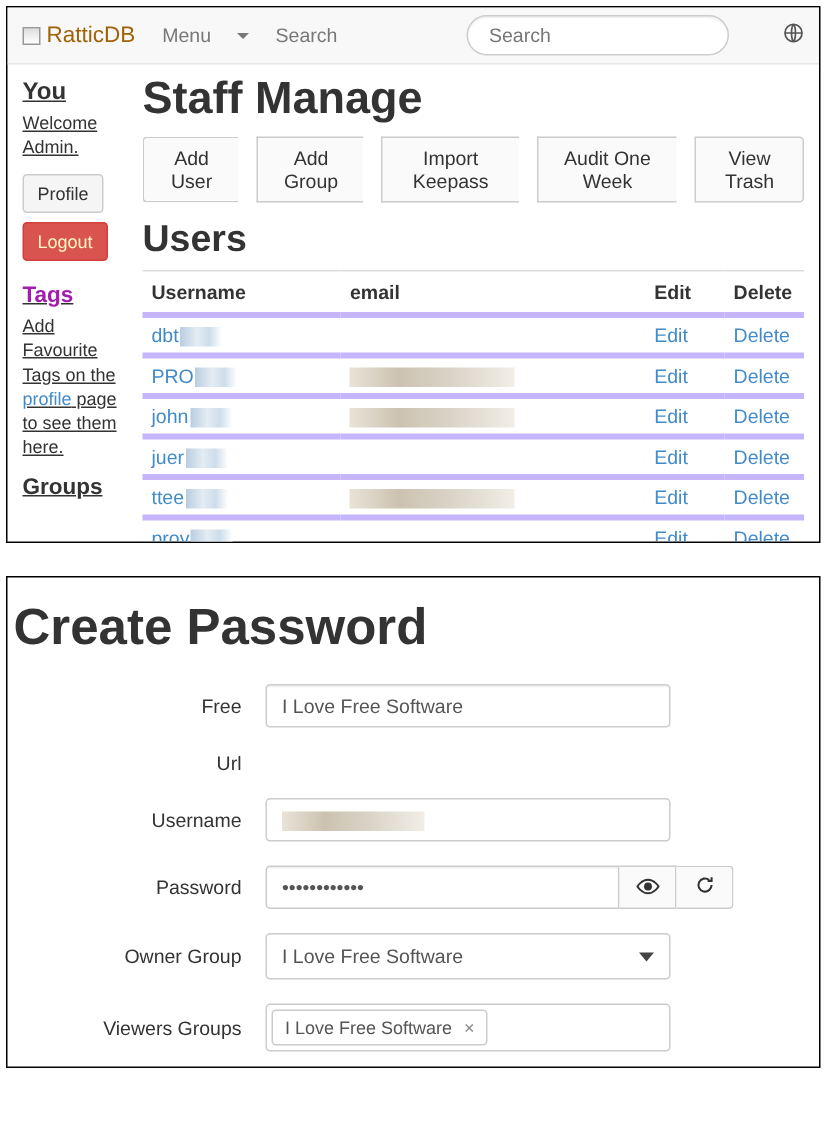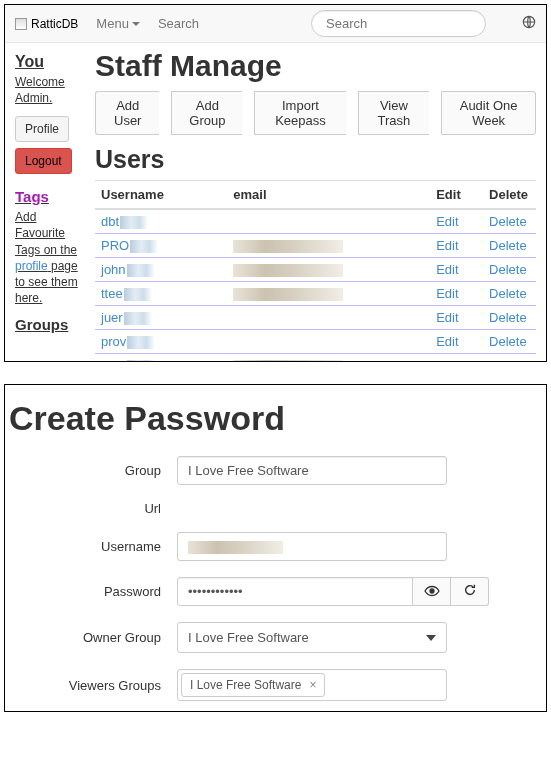--- a/index.html
+++ b/index.html
@@ -1,49 +1,49 @@
 <!DOCTYPE html>
 <html><head>
 <meta charset="utf-8">
 <style>
   * { box-sizing: border-box; margin: 0; padding: 0; }
   body { font-family: "Helvetica Neue", Helvetica, Arial, sans-serif; font-size: 13px; color: #333; background: #fff; }
   .panel { border: 1px solid #000; margin: 4px; background: #fff; }
   .panel.top { height: 358px; overflow: hidden; }
   .panel.bottom { margin-top: 22px; height: 328px; padding: 10px 4px; overflow: hidden; }
   .navbar { background: #f8f8f8; border-bottom: 1px solid #e7e7e7; height: 38px; display: flex; align-items: center; padding: 0 10px; gap: 18px; }
-  .brand { font-size: 12px; color: #000000; display: flex; align-items: center; gap: 4px; }
+  .brand { font-size: 15px; color: #a16207; display: flex; align-items: center; gap: 4px; }
   .brand-icon { width: 12px; height: 12px; border: 1px solid #999; display: inline-block; background: linear-gradient(#ddd,#fff); }
-  .nav-link { color: #777; font-size: 13px; cursor: pointer; display: flex; align-items: center; gap: 3px; }
+  .nav-link { color: #777; font-size: 13px; cursor: pointer; display: flex; align-items: center; gap: 17px; }
   .caret { width: 0; height: 0; border-left: 4px solid transparent; border-right: 4px solid transparent; border-top: 4px solid #777; display: inline-block; }
   .nav-search { margin-left: auto; }
   .nav-search input { border: 1px solid #ccc; border-radius: 16px; padding: 5px 14px; font-size: 13px; width: 175px; color: #555; outline: none; box-shadow: inset 0 1px 1px rgba(0,0,0,0.07); }
   .globe { margin-left: 18px; color: #555; font-size: 14px; }
   .content { display: flex; }
   .sidebar { width: 90px; padding: 10px 6px 10px 10px; flex-shrink: 0; text-decoration: underline; }
   .main { flex: 1; padding: 6px 10px 0 0; }
   .you-h { font-weight: bold; font-size: 16px; margin-bottom: 4px; }
   .welcome { font-size: 12px; color: #333; margin-bottom: 10px; line-height: 1.3; }
   .btn { display: inline-block; border: 1px solid #ccc; background: #f5f5f5; color: #333; font-size: 12px; padding: 5px 9px; border-radius: 3px; cursor: pointer; }
-  .btn.red { background: #d9534f; border-color: #d43f3a; color: #000000; margin-top: 6px; }
+  .btn.red { background: #d9534f; border-color: #d43f3a; color: #fef9c3; margin-top: 6px; }
   .tags-h { color: #a21caf; font-weight: bold; font-size: 15px; margin-top: 14px; margin-bottom: 4px; }
   .tags-text { font-size: 12px; color: #333; line-height: 1.35; }
   .tags-text a { color: #428bca; text-decoration: none; }
   .groups-h { font-weight: bold; font-size: 15px; margin-top: 10px; margin-bottom: 4px; }
   .group-item { font-size: 12px; color: #428bca; margin-bottom: 4px; }
   .group-item .dash { color: #333; margin-right: 3px; }
   h1.page-title { font-size: 30px; font-weight: bold; color: #333; margin-bottom: 8px; }
   .action-bar { display: flex; gap: 12px; margin-bottom: 10px; }
   .action-bar .btn { border-radius: 0; border-right-width: 0; padding: 6px 12px; font-size: 13px; background: #fafafa; }
   .action-bar .btn:first-child { border-radius: 3px 0 0 3px; }
   .action-bar .btn:last-child { border-radius: 0 3px 3px 0; border-right-width: 1px; }
   h2.section-title { font-size: 25px; font-weight: bold; margin-bottom: 6px; }
   table.users { width: 100%; border-collapse: collapse; font-size: 13px; }
   table.users th { text-align: left; font-weight: bold; border-bottom: 2px solid #ddd; border-top: 1px solid #ddd; padding: 6px 6px; }
-  table.users td { border-top: 1px solid #c4b5fd; padding: 4px 6px; height: 22px; }
+  table.users td { border-top: 4px solid #c4b5fd; padding: 4px 6px; height: 22px; }
   table.users a { color: #428bca; text-decoration: none; }
   .blur { display: inline-block; height: 13px; background: linear-gradient(90deg,#b9cde0 0%, #e4ecf4 40%, #cdddeb 70%, #fff 100%); vertical-align: middle; }
   .blur2 { display: inline-block; height: 13px; background: linear-gradient(90deg,#e9e3d8 0%, #ccc2b0 30%, #d9d3c6 60%, #f2eee6 100%); vertical-align: middle; }
   
   h1.cp-title { font-size: 34px; font-weight: bold; margin: 4px 0 18px 0; }
   .form-row { display: flex; align-items: center; margin-bottom: 16px; }
   .form-label { width: 168px; text-align: right; padding-right: 16px; font-size: 13px; color: #333; }
   .form-ctrl { flex: 1; }
   .form-ctrl input[type=text], .form-ctrl input[type=password] { width: 270px; border: 1px solid #ccc; border-radius: 3px; padding: 6px 10px; font-size: 13px; color: #555; box-shadow: inset 0 1px 1px rgba(0,0,0,0.07); }
   .pw-wrap { display: flex; align-items: stretch; }
@@ -93,22 +93,22 @@
         <span>Add Favourite Tags on the </span><a href="#">profile</a><span> page to see them here.</span>
       </div>
       <div class="groups-h">Groups</div>
     </div>
     <div class="main">
       <h1 class="page-title">Staff Manage</h1>
       <div class="action-bar" id="action-bar">
           <button class="btn">Add User</button>
           <button class="btn">Add Group</button>
           <button class="btn">Import Keepass</button>
+          <button class="btn">Audit One Week</button>
           <button class="btn">View Trash</button>
-          <button class="btn">Audit One Week</button>
         </div>
       <h2 class="section-title">Users</h2>
       <table class="users">
         <thead>
           <tr>
             <th style="width:30%">Username</th>
             <th style="width:46%">email</th>
             <th style="width:12%">Edit</th>
             <th style="width:12%">Delete</th>
           </tr>
@@ -126,28 +126,28 @@
               <td><a href="#">Edit</a></td>
               <td><a href="#">Delete</a></td>
             </tr>
             <tr>
               <td><a href="#">john<span class="blur" style="width:28px;margin-left:1px;"></span></a></td>
               <td><span class="blur2" style="width:110px"></span></td>
               <td><a href="#">Edit</a></td>
               <td><a href="#">Delete</a></td>
             </tr>
             <tr>
-              <td><a href="#">ttee<span class="blur" style="width:28px;margin-left:1px;"></span></a></td>
-              <td><span class="blur2" style="width:110px"></span></td>
-              <td><a href="#">Edit</a></td>
-              <td><a href="#">Delete</a></td>
-            </tr>
-            <tr>
               <td><a href="#">juer<span class="blur" style="width:28px;margin-left:1px;"></span></a></td>
               <td></td>
+              <td><a href="#">Edit</a></td>
+              <td><a href="#">Delete</a></td>
+            </tr>
+            <tr>
+              <td><a href="#">ttee<span class="blur" style="width:28px;margin-left:1px;"></span></a></td>
+              <td><span class="blur2" style="width:110px"></span></td>
               <td><a href="#">Edit</a></td>
               <td><a href="#">Delete</a></td>
             </tr>
             <tr>
               <td><a href="#">prov<span class="blur" style="width:28px;margin-left:1px;"></span></a></td>
               <td></td>
               <td><a href="#">Edit</a></td>
               <td><a href="#">Delete</a></td>
             </tr>
             <tr>
@@ -158,21 +158,21 @@
             </tr>
           </tbody>
       </table>
     </div>
   </div>
 </div>
 
 <div class="panel bottom">
   <h1 class="cp-title">Create Password</h1>
   <div class="form-row">
-    <div class="form-label">Group</div>
+    <div class="form-label">Free</div>
     <div class="form-ctrl"><input type="text" value="I Love Free Software" style=""></div>
   </div>
   <div class="form-row">
     <div class="form-label">Url</div>
   </div>
   <div class="form-row">
     <div class="form-label">Username</div>
     <div class="form-ctrl">
         <div style="border:1px solid #ccc;border-radius:3px;padding:6px 10px;width:270px;"><span class="blur2" style="width:95px"></span></div>
       </div>

